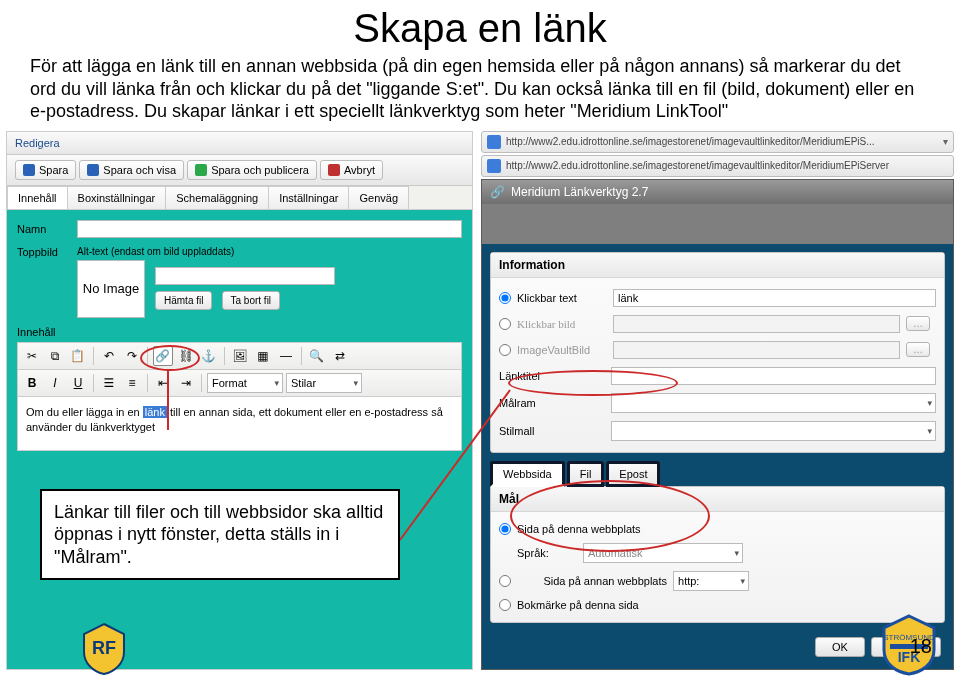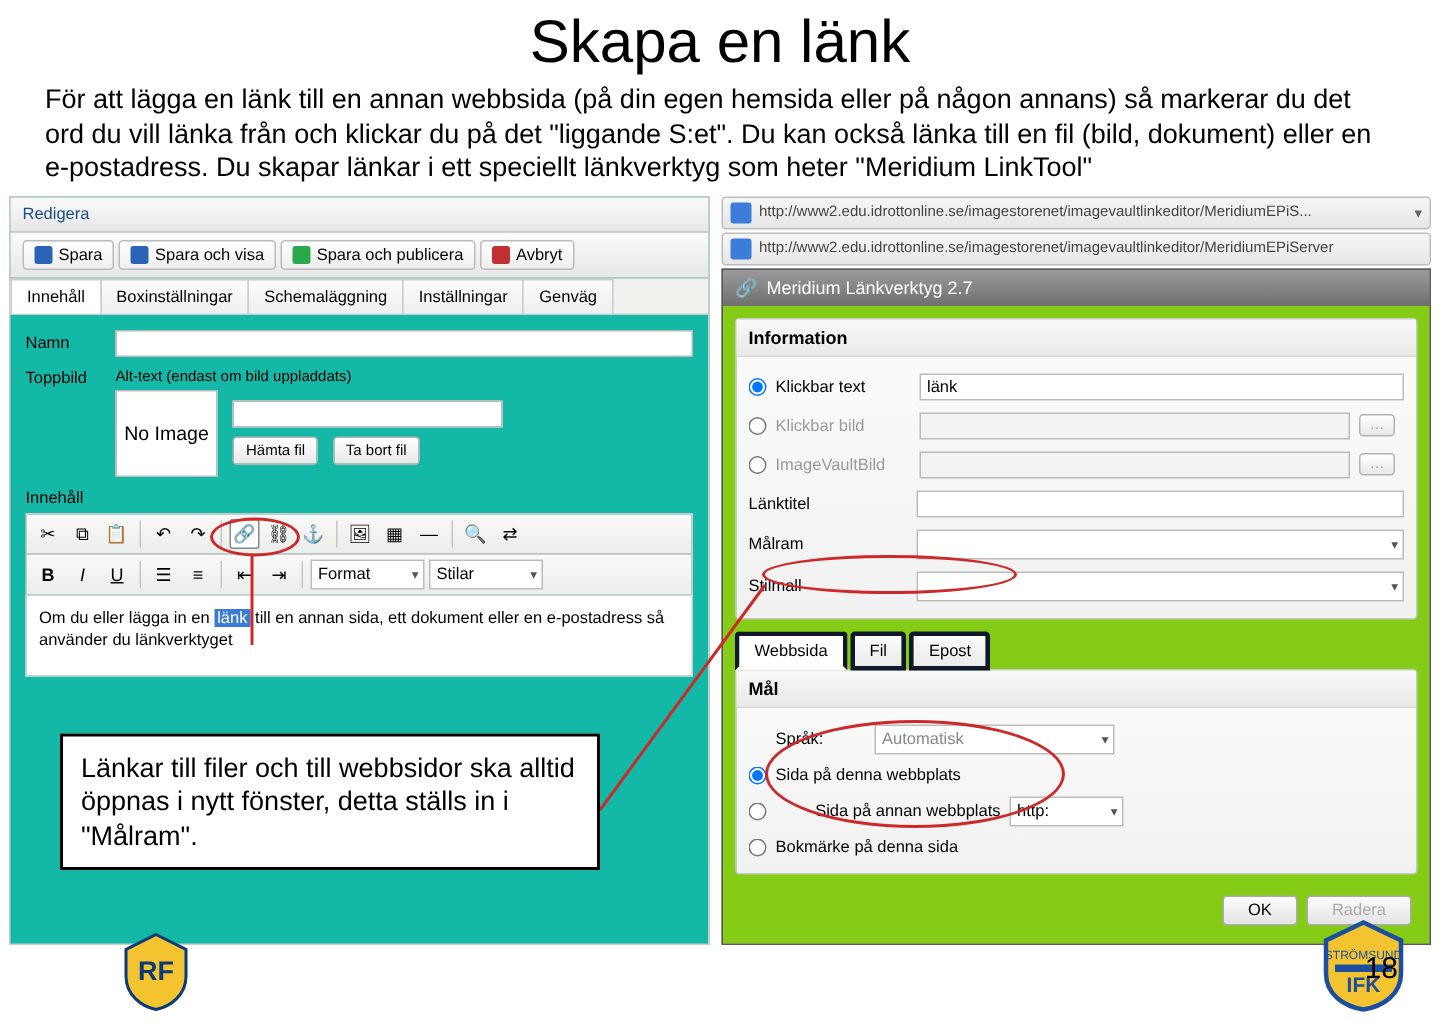--- a/index.html
+++ b/index.html
@@ -26,21 +26,21 @@
   .tsep { width: 1px; height: 18px; background: #c6c6c6; margin: 0 2px; }
   .dropdown { height: 20px; border: 1px solid #bbb; background: #fff; font-size: 11px; padding: 0 14px 0 4px; position: relative; min-width: 76px; display: inline-flex; align-items: center; }
   .dropdown::after { content: "▾"; position: absolute; right: 3px; font-size: 9px; color: #555; }
   .editor-body { border: 1px solid #ccc; border-top: none; background: #fff; padding: 8px; font-size: 11px; line-height: 1.4; min-height: 54px; }
   .highlight { background: #3a7bd5; color: #fff; padding: 0 2px; }
   .browser-bar { background: linear-gradient(#f6f6f6,#e6e6e6); border: 1px solid #bcbcbc; display: flex; align-items: center; padding: 3px 5px; gap: 5px; font-size: 10px; border-radius: 3px; }
   .favicon { width: 14px; height: 14px; border-radius: 2px; }
   .url { flex: 1; color: #444; white-space: nowrap; overflow: hidden; text-overflow: ellipsis; }
   .meridium { background: #7f7f7f; border: 1px solid #5a5a5a; }
   .mer-title { background: linear-gradient(#9a9a9a,#6f6f6f); color: #fff; padding: 5px 8px; font-size: 12px; display: flex; align-items: center; gap: 6px; }
-  .mer-body { padding: 8px; background: #84cc16; }
+  .mer-body { padding: 8px; background: #0c4a6e; margin-top: 40px; }
   .panel { background: linear-gradient(#fcfcfc,#f1f1f1); border: 1px solid #c7c7c7; border-radius: 3px; margin-bottom: 8px; }
   .panel-h { font-weight: bold; font-size: 12px; padding: 5px 8px; border-bottom: 1px solid #d6d6d6; background: linear-gradient(#f8f8f8,#e9e9e9); }
   .panel-b { padding: 7px 8px; font-size: 11px; }
   .radio-row { display: flex; align-items: center; padding: 4px 0; gap: 6px; }
   .radio { width: 12px; height: 12px; }
   .field-inline { border: 1px solid #bbb; background: #fff; height: 18px; flex: 1; padding: 0 4px; font-size: 11px; }
   .grey { color: #999; }
   .mini-tabs { display: flex; margin-bottom: -1px; }
   .mini-tab { font-size: 11px; padding: 4px 10px; border: 3px solid #0f172a; background: linear-gradient(#fafafa,#eaeaea); border-radius: 3px 3px 0 0; margin-right: 2px; cursor: pointer; }
   .mini-tab.active { background: #fff; border-bottom-color: #fff; }
@@ -175,21 +175,21 @@
         <div class="panel">
           <div class="panel-h">Information</div>
           <div class="panel-b">
             <div class="radio-row">
               <input type="radio" class="radio" checked="" style="">
               <span style="width:90px;">Klickbar text</span>
               <input class="field-inline" value="länk" style="">
             </div>
             <div class="radio-row grey">
               <input type="radio" class="radio" style="">
-              <span style="width:90px;">Klickbar bild</span>
+              <span style="width:90px;font-family:Liberation Serif, serif;">Klickbar bild</span>
               <span class="field-inline" style="background:#f3f3f3;"></span>
               <span class="smallbtn" style="padding:1px 6px;">…</span>
             </div>
             <div class="radio-row grey">
               <input type="radio" class="radio" style="">
               <span style="width:90px;">ImageVaultBild</span>
               <span class="field-inline" style="background:#f3f3f3;"></span>
               <span class="smallbtn" style="padding:1px 6px;">…</span>
             </div>
             <div class="radio-row">
@@ -208,27 +208,27 @@
         </div>
 
         <div class="mini-tabs">
           <div class="mini-tab active">Webbsida</div>
           <div class="mini-tab">Fil</div>
           <div class="mini-tab">Epost</div>
         </div>
         <div class="panel" style="border-radius:0 3px 3px 3px;">
           <div class="panel-h">Mål</div>
           <div class="panel-b">
+            <div class="radio-row">
+              <input type="radio" class="radio" checked="" style="">
+              <span>Sida på denna webbplats</span>
+            </div>
             <div class="radio-row" style="padding-left:18px;">
               <span style="width:60px;">Språk:</span>
               <span class="dropdown" style="width:160px;color:#888;">Automatisk</span>
-            </div>
-            <div class="radio-row">
-              <input type="radio" class="radio" checked="" style="">
-              <span>Sida på denna webbplats</span>
             </div>
             <div class="radio-row">
               <input type="radio" class="radio" style="">
               <span style="width:150px;text-align:right;">Sida på annan webbplats</span>
               <span class="dropdown" style="width:60px;">http:</span>
             </div>
             <div class="radio-row">
               <input type="radio" class="radio" style="">
               <span>Bokmärke på denna sida</span>
             </div>

